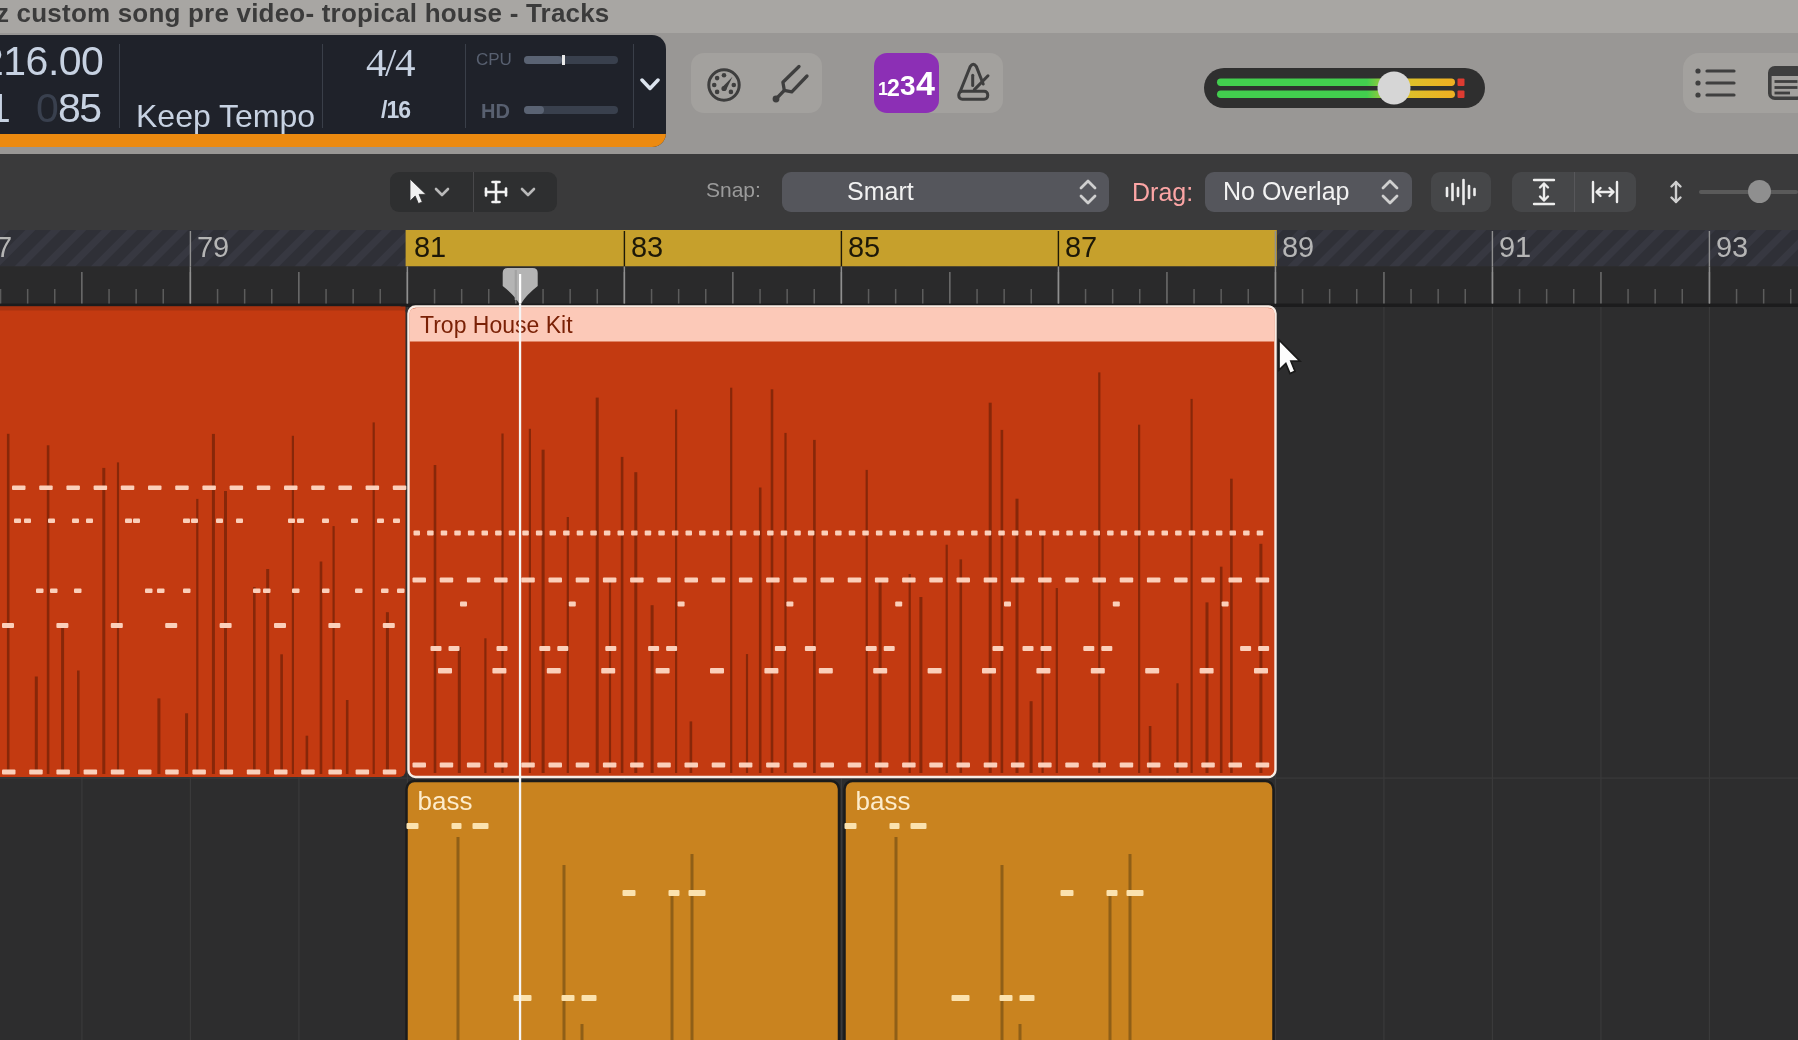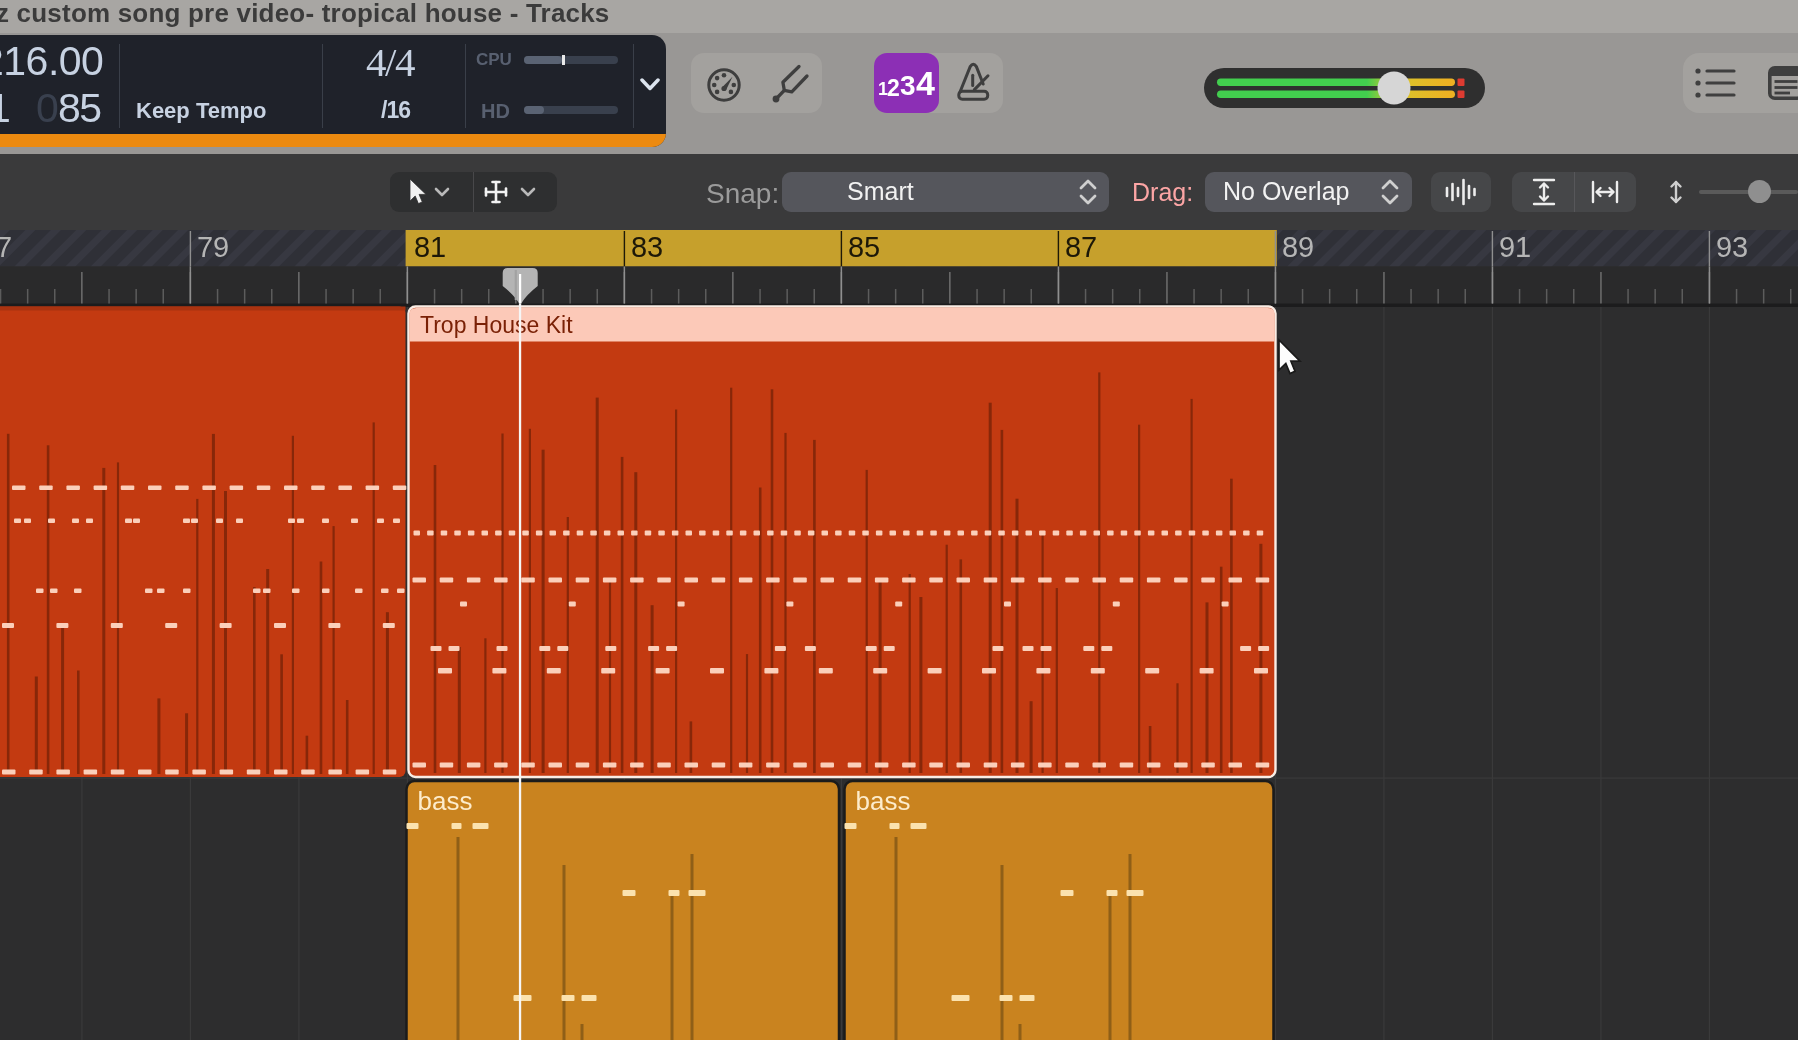--- a/index.html
+++ b/index.html
@@ -15,24 +15,24 @@
 <div class="abs" style="left:0;top:35px;width:666px;height:112px;background:#1f222a;border-radius:0 14px 14px 0;overflow:hidden;">
   <div class="abs" style="left:0;top:99px;width:666px;height:13px;background:#ec8a10;"></div>
   <div class="abs" style="left:119px;top:9px;width:1px;height:84px;background:#3a3f49;"></div>
   <div class="abs" style="left:322px;top:9px;width:1px;height:84px;background:#3a3f49;"></div>
   <div class="abs" style="left:465px;top:9px;width:1px;height:84px;background:#3a3f49;"></div>
   <div class="abs" style="left:633px;top:9px;width:1px;height:84px;background:#3a3f49;"></div>
   <div class="abs" style="left:-19px;top:3px;font-size:41px;letter-spacing:-0.5px;color:#c7d2e2;">216.00</div>
   <div class="abs" style="left:-12px;top:50px;font-size:41px;letter-spacing:-1.5px;color:#c7d2e2;">1</div>
   <div class="abs" style="left:36px;top:50px;font-size:41px;letter-spacing:-1.5px;color:#39404e;">0</div>
   <div class="abs" style="left:58px;top:50px;font-size:41px;letter-spacing:-1.5px;color:#c7d2e2;">85</div>
-  <div class="abs" style="left:136px;top:63px;font-size:22px;color:#c7d2e2;font-weight:bold;">Keep Tempo</div>
+  <div class="abs" style="left:136px;top:63px;font-size:32px;color:#c7d2e2;">Keep Tempo</div>
   <div class="abs" style="left:366px;top:3px;font-size:41px;letter-spacing:-1.5px;color:#c7d2e2;font-family:Liberation Serif, serif;">4/4</div>
   <div class="abs" style="left:381px;top:62px;font-size:23px;letter-spacing:-1px;color:#c7d2e2;font-weight:bold;">/16</div>
-  <div class="abs" style="left:476px;top:15px;font-size:17px;font-weight:bold;color:#586070;">CPU</div>
+  <div class="abs" style="left:476px;top:15px;font-size:17px;font-weight:normal;color:#586070;">CPU</div>
   <div class="abs" style="left:481px;top:65px;font-size:20px;font-weight:bold;color:#586070;">HD</div>
   <div class="abs" style="left:524px;top:21px;width:94px;height:8px;border-radius:4px;background:#39404d;"></div>
   <div class="abs" style="left:524px;top:21px;width:38px;height:8px;border-radius:4px;background:#5a6373;"></div>
   <div class="abs" style="left:562px;top:20px;width:3px;height:10px;background:#e9e9e9;"></div>
   <div class="abs" style="left:524px;top:71px;width:94px;height:8px;border-radius:4px;background:#39404d;"></div>
   <div class="abs" style="left:524px;top:71px;width:20px;height:8px;border-radius:4px;background:#5a6373;"></div>
   <svg class="abs" style="left:640px;top:43px;" width="20" height="14" viewBox="0 0 20 14">
     <path d="M2 2 L10 10.5 L18 2" fill="none" stroke="#dce4ee" stroke-width="3.5" stroke-linecap="round" stroke-linejoin="round"></path>
   </svg>
 </div>
@@ -121,21 +121,21 @@
   <g stroke="#f2f2f2" stroke-width="2.6" stroke-linecap="round">
     <line x1="93" y1="5" x2="93" y2="25"></line>
       <line x1="83" y1="15" x2="103" y2="15"></line>
     <line x1="83" y1="11.5" x2="83" y2="18.5"></line>
       <line x1="103" y1="11.5" x2="103" y2="18.5"></line>
     <line x1="89.5" y1="5" x2="96.5" y2="5"></line>
       <line x1="89.5" y1="25" x2="96.5" y2="25"></line>
   </g>
   <path d="M119 12 L125 18 L131 12" fill="none" stroke="#b9b9b9" stroke-width="2.6" stroke-linecap="round" stroke-linejoin="round"></path>
 </svg>
-<div class="abs" style="left:706px;top:178px;font-size:28px;color:#9b9b9b;">Snap:</div>
+<div class="abs" style="left:706px;top:178px;font-size:21px;color:#9b9b9b;">Snap:</div>
 <div class="abs" style="left:782px;top:172px;width:327px;height:40px;border-radius:9px;background:#55565c;"></div>
 <div class="abs" style="left:803px;top:177px;font-size:25px;color:#f2f2f2;margin-left:44px;">Smart</div>
 <svg class="abs" style="left:1076px;top:178px;" width="24" height="28" viewBox="0 0 24 28">
   <path d="M5 10 L12 3 L19 10 M5 18 L12 25 L19 18" fill="none" stroke="#cfcfcf" stroke-width="2.8" stroke-linecap="round" stroke-linejoin="round"></path>
 </svg>
 <div class="abs" style="left:1132px;top:178px;font-size:25px;color:#fca5a5;">Drag:</div>
 <div class="abs" style="left:1205px;top:172px;width:207px;height:40px;border-radius:9px;background:#55565c;"></div>
 <div class="abs" style="left:1223px;top:177px;font-size:25px;color:#f2f2f2;">No Overlap</div>
 <svg class="abs" style="left:1378px;top:178px;" width="24" height="28" viewBox="0 0 24 28">
   <path d="M5 10 L12 3 L19 10 M5 18 L12 25 L19 18" fill="none" stroke="#cfcfcf" stroke-width="2.8" stroke-linecap="round" stroke-linejoin="round"></path>

